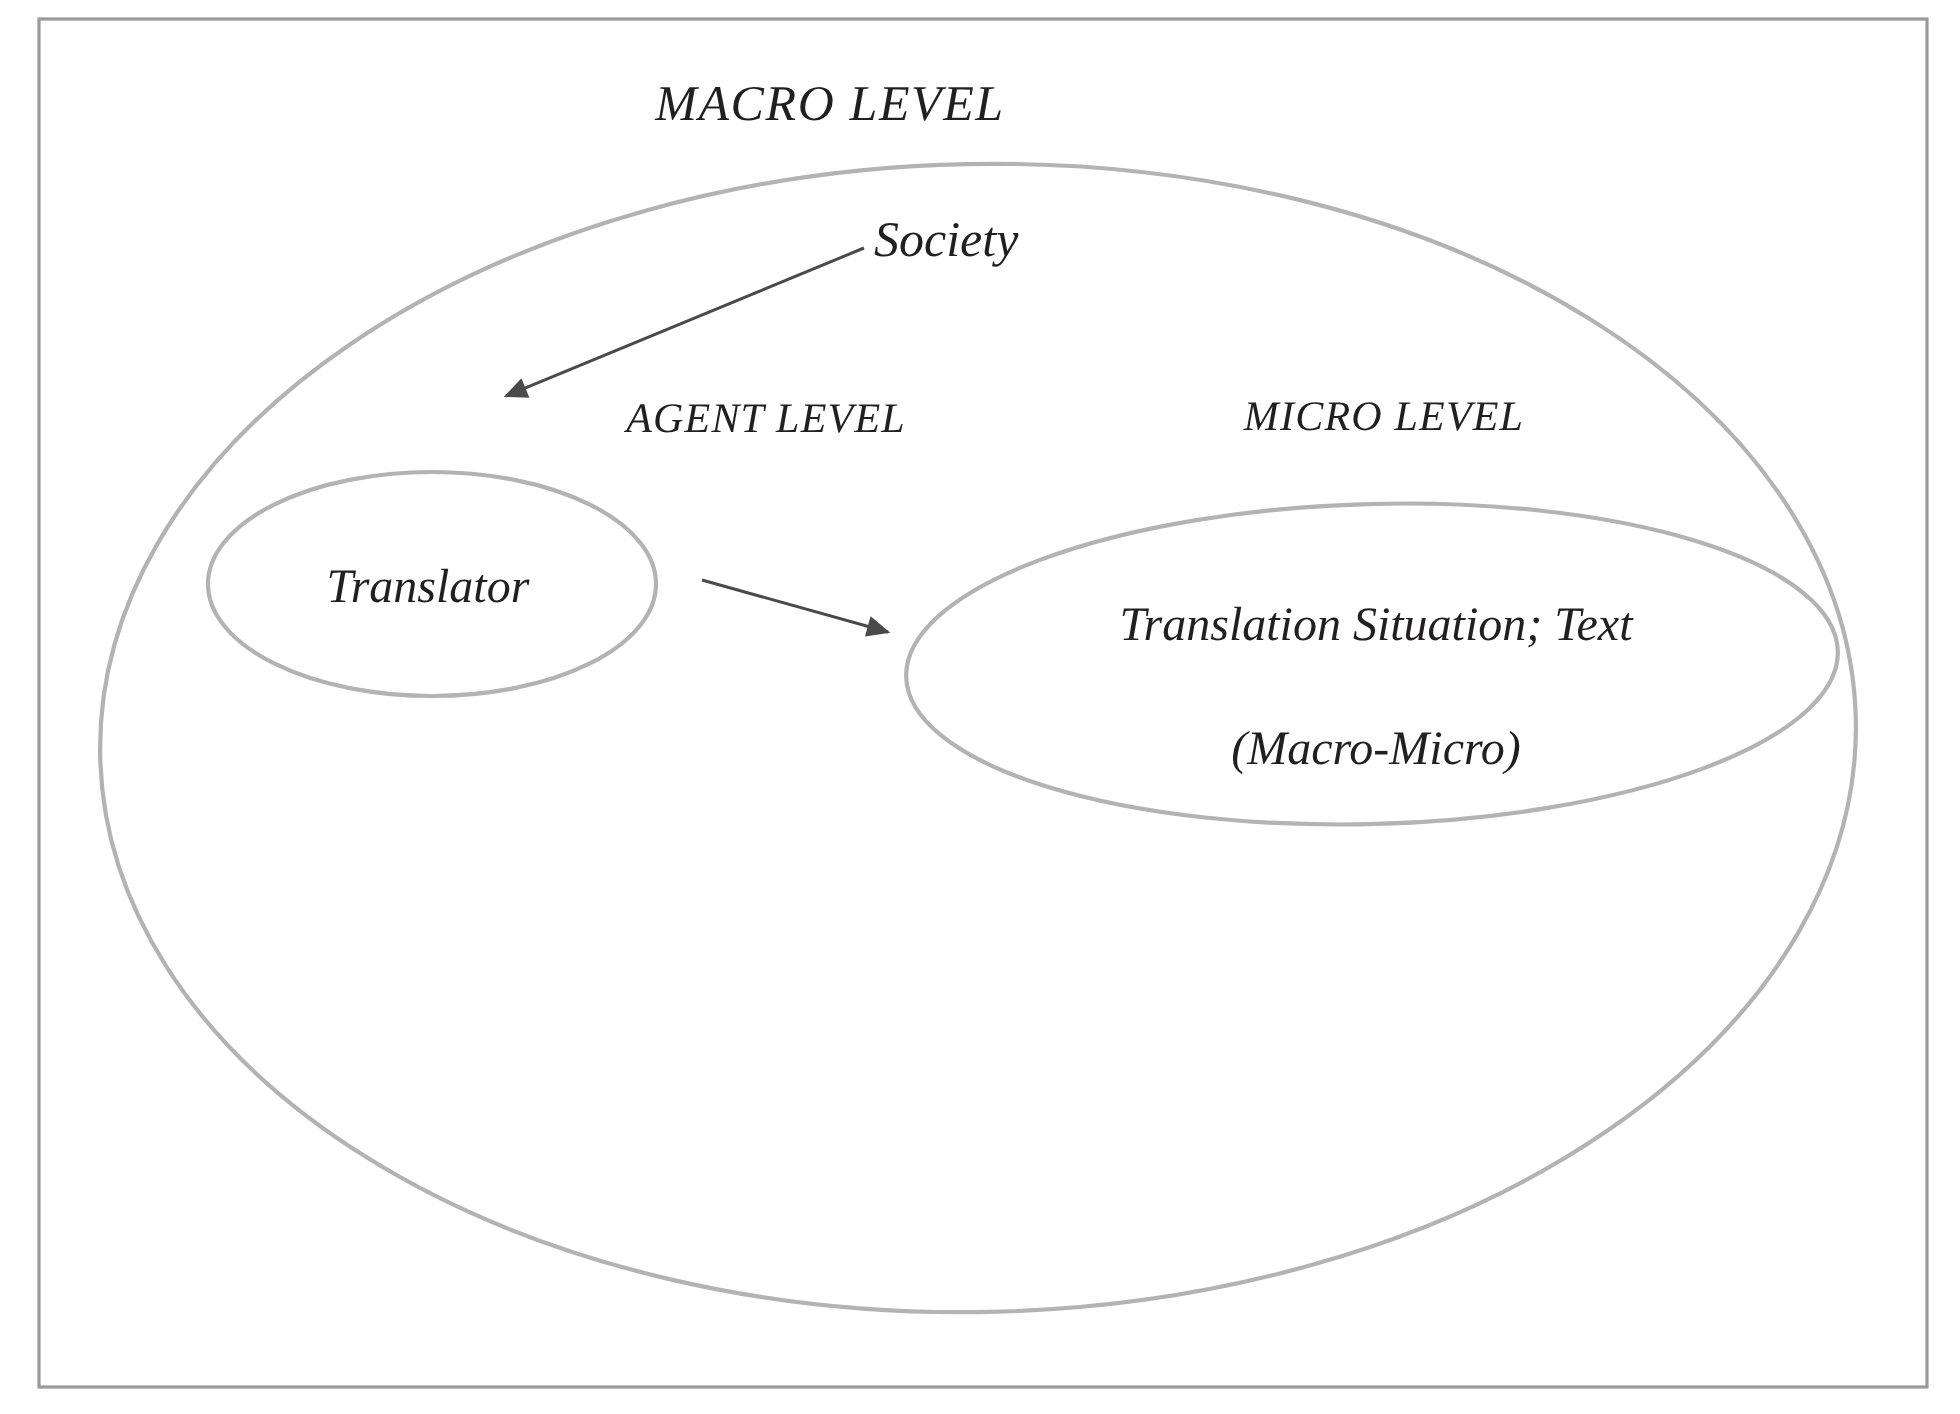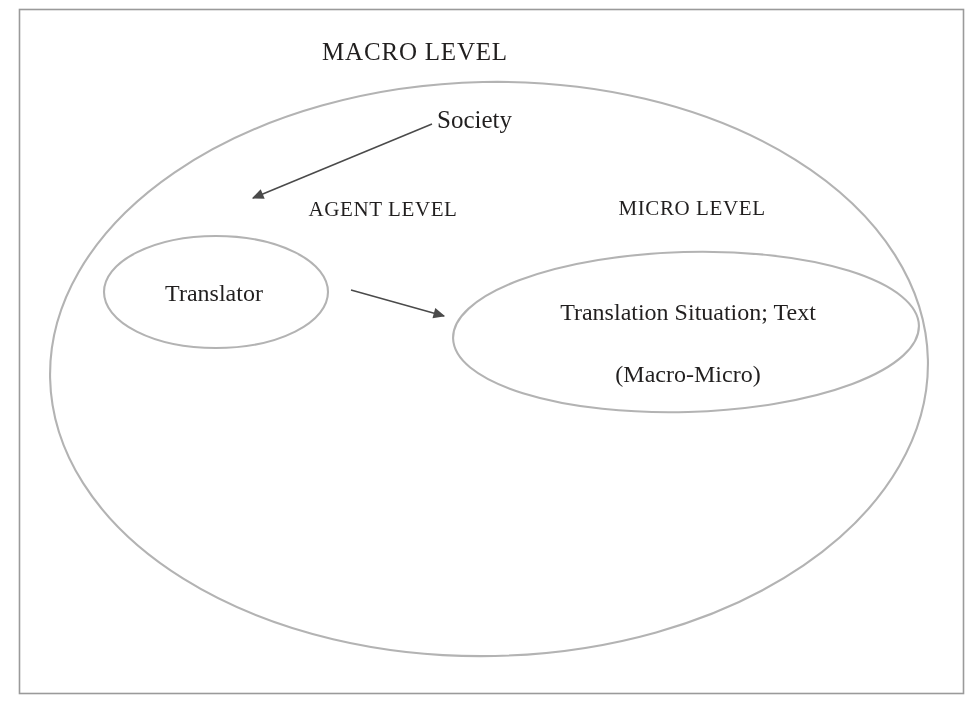--- a/index.html
+++ b/index.html
@@ -13,20 +13,21 @@
     height: 707px;
     font-family: "Liberation Serif", "DejaVu Serif", serif;
     color: #1a1a1a;
     overflow: hidden;
   }
   #stage {
     position: relative;
     width: 980px;
     height: 707px;
     background: #ffffff;
+    font-style: italic;
   }
   #diagram-svg {
     position: absolute;
     left: 0;
     top: 0;
     width: 980px;
     height: 707px;
     display: block;
   }
   .dgm-text {

